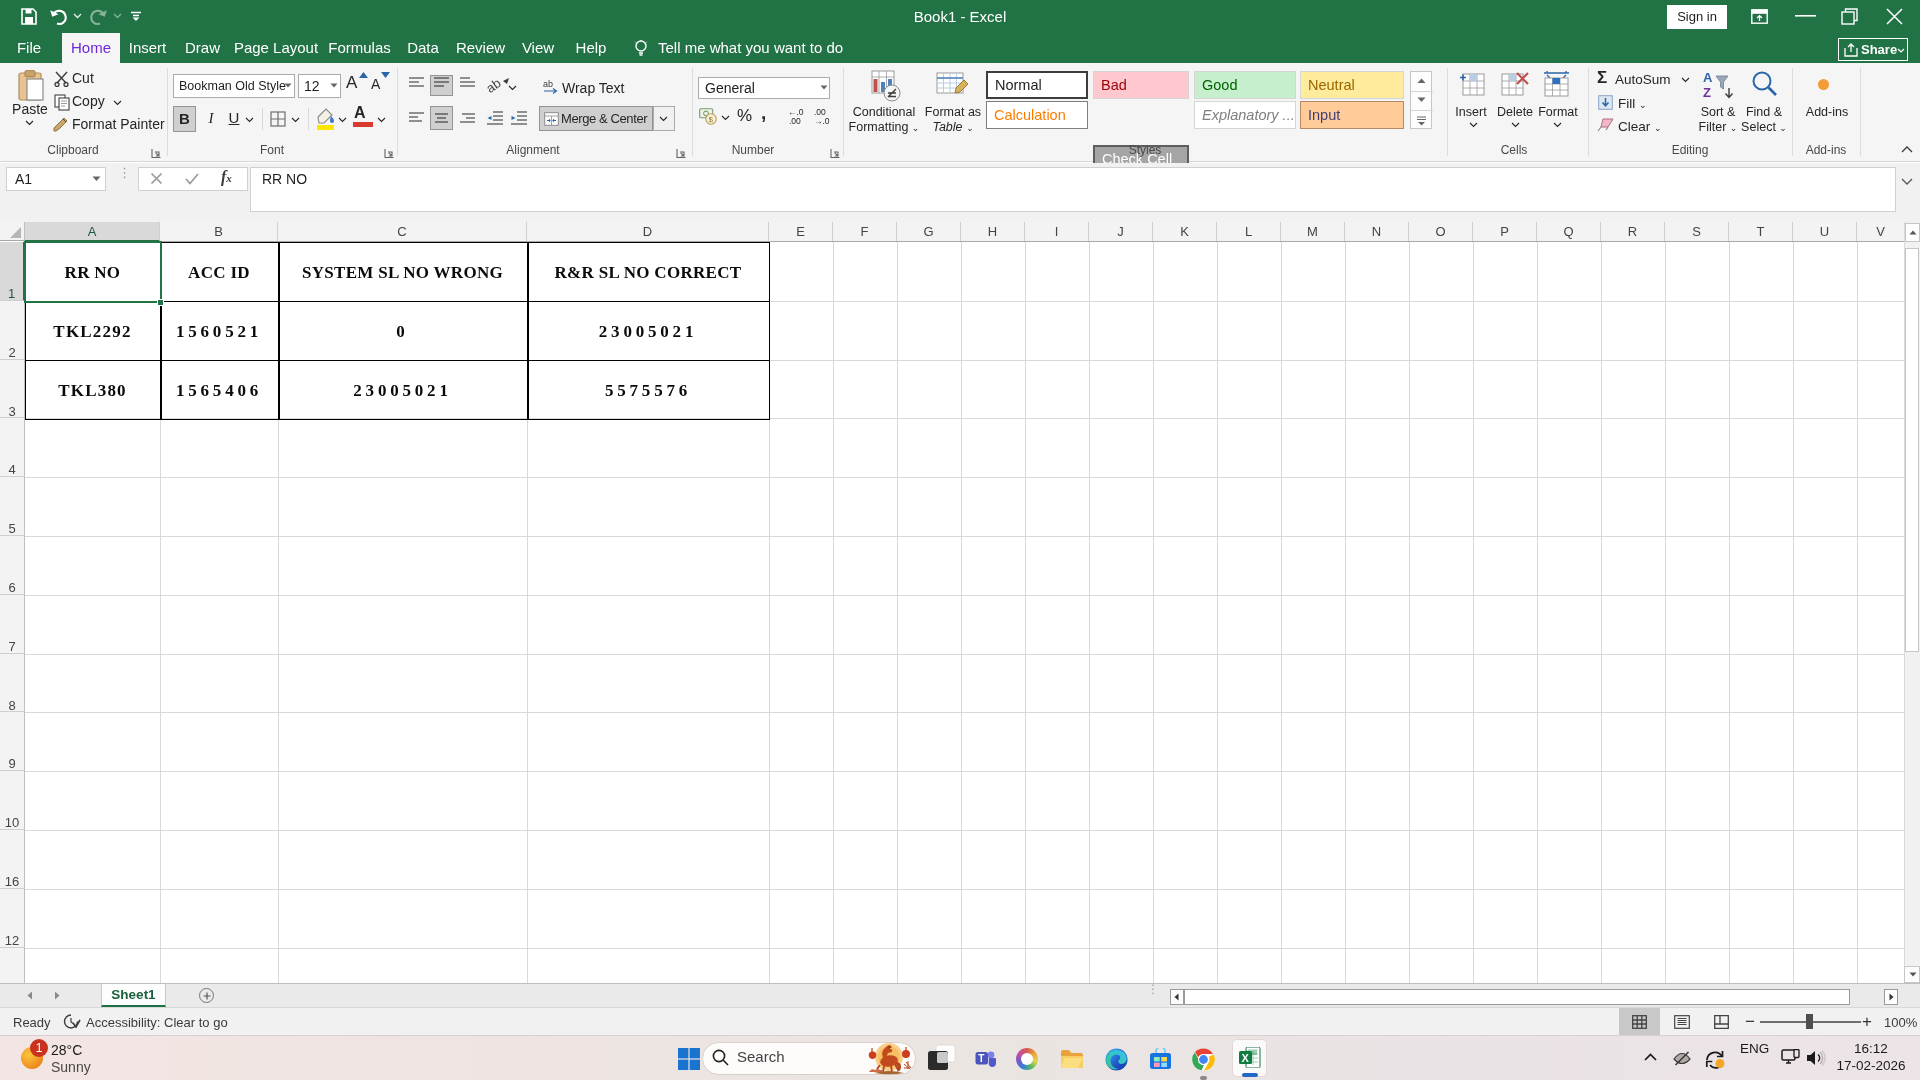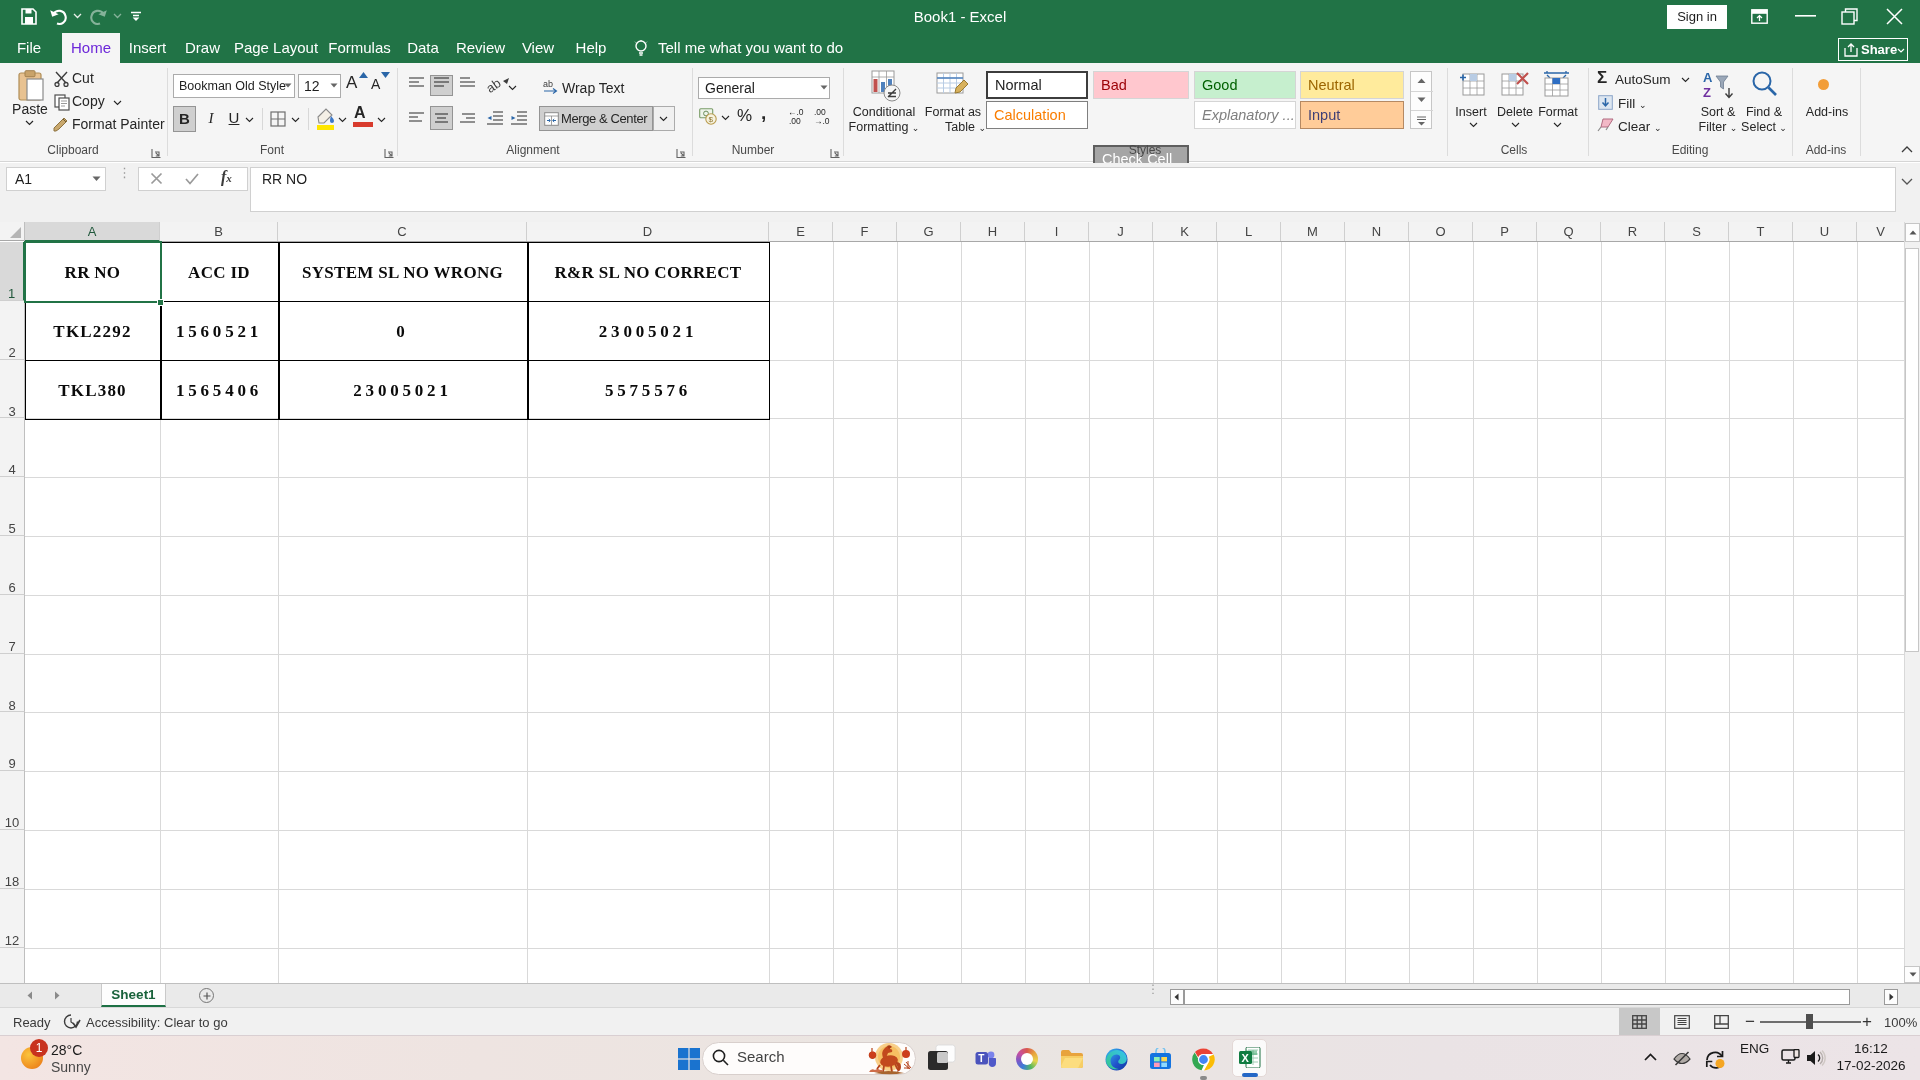--- a/index.html
+++ b/index.html
@@ -289,21 +289,21 @@
     </svg>
   <div class="abs rtext" style="left:841px;top:42px;width:86px;text-align:center;font-size:12.5px;">Conditional</div>
   <div class="abs rtext" style="left:841px;top:57px;width:86px;text-align:center;font-size:12.5px;">Formatting <span style="font-size:9px;">⌄</span></div>
   <svg class="abs" style="left:936px;top:7px" width="34" height="32" viewBox="0 0 34 32">
       <rect x="1" y="3" width="26" height="20" fill="#fff" stroke="#9a9a9a" stroke-width="1"></rect>
       <path d="M1 8 H27 M1 13 H27 M1 18 H27 M7.5 3 V23 M14 3 V23 M20.5 3 V23" stroke="#b8cce4" stroke-width="1"></path>
       <path d="M1 8 H27" stroke="#4f81bd" stroke-width="1.5"></path>
       <path d="M20 18 L28 10 L32 14 L24 22 L19 23 Z" fill="#d8b15c" stroke="#9a7b33" stroke-width="1"></path>
     </svg>
   <div class="abs rtext" style="left:920px;top:42px;width:66px;text-align:center;font-size:12.5px;">Format as</div>
-  <div class="abs rtext" style="left:920px;top:57px;width:66px;text-align:right;font-size:12.5px;">Table <span style="font-size:9px;">⌄</span></div>
+  <div class="abs rtext" style="left:920px;top:57px;width:66px;text-align:center;font-size:12.5px;font-style:italic;">Table <span style="font-size:9px;">⌄</span></div>
 
   <div class="abs" style="left:986px;top:8px;width:102px;height:28px;background:#fff;border:2px solid #3c3c3c;font-size:14.5px;color:#1e1e1e;line-height:24px;padding-left:7px;">Normal</div>
   <div class="abs" style="left:1093px;top:8px;width:96px;height:28px;background:#ffc7ce;border:1px solid #d5d5d5;font-size:14.5px;color:#9c0006;line-height:26px;padding-left:7px;">Bad</div>
   <div class="abs" style="left:1194px;top:8px;width:102px;height:28px;background:#c6efce;border:1px solid #d5d5d5;font-size:14.5px;color:#006100;line-height:26px;padding-left:7px;">Good</div>
   <div class="abs" style="left:1300px;top:8px;width:104px;height:28px;background:#ffeb9c;border:1px solid #d5d5d5;font-size:14.5px;color:#9c6500;line-height:26px;padding-left:7px;">Neutral</div>
   <div class="abs" style="left:986px;top:38px;width:102px;height:28px;background:#fff;border:1px solid #7f7f7f;font-size:14.5px;color:#fa7d00;line-height:26px;padding-left:7px;">Calculation</div>
   <div class="abs" style="left:1093px;top:38px;width:96px;height:28px;background:#a5a5a5;border:2px solid #5e5e5e;font-size:14.5px;color:#fff;line-height:24px;padding-left:7px;margin-top:44px;">Check Cell</div>
   <div class="abs" style="left:1194px;top:38px;width:102px;height:28px;background:#fff;border:1px solid #d5d5d5;font-size:14.5px;color:#7f7f7f;font-style:italic;line-height:26px;padding-left:7px;">Explanatory ...</div>
   <div class="abs" style="left:1300px;top:38px;width:104px;height:28px;background:#ffcc99;border:1px solid #b58963;font-size:14.5px;color:#3f3f76;line-height:26px;padding-left:7px;">Input</div>
   <div class="abs" style="left:1410px;top:8px;width:22px;height:58px;border:1px solid #c6c6c6;background:#fdfdfd;">
@@ -449,21 +449,21 @@
   <div class="rowhdr" style="top:20px;height:58.8px;background:#d9d9d9;color:#21583c;border-right:2px solid #217346;line-height:104px;">1</div>
   <div class="rowhdr" style="top:78.8px;height:58.8px;border-right:1px solid #bfbfbf;line-height:104px;">2</div>
   <div class="rowhdr" style="top:137.6px;height:58.8px;border-right:1px solid #bfbfbf;line-height:104px;">3</div>
   <div class="rowhdr" style="top:196.4px;height:58.8px;border-right:1px solid #bfbfbf;line-height:104px;">4</div>
   <div class="rowhdr" style="top:255.2px;height:58.8px;border-right:1px solid #bfbfbf;line-height:104px;">5</div>
   <div class="rowhdr" style="top:314px;height:58.8px;border-right:1px solid #bfbfbf;line-height:104px;">6</div>
   <div class="rowhdr" style="top:372.8px;height:58.8px;border-right:1px solid #bfbfbf;line-height:104px;">7</div>
   <div class="rowhdr" style="top:431.6px;height:58.8px;border-right:1px solid #bfbfbf;line-height:104px;">8</div>
   <div class="rowhdr" style="top:490.4px;height:58.8px;border-right:1px solid #bfbfbf;line-height:104px;">9</div>
   <div class="rowhdr" style="top:549.2px;height:58.8px;border-right:1px solid #bfbfbf;line-height:104px;">10</div>
-  <div class="rowhdr" style="top:608px;height:58.8px;border-right:1px solid #bfbfbf;line-height:104px;">18</div>
+  <div class="rowhdr" style="top:608px;height:58.8px;border-right:1px solid #bfbfbf;line-height:104px;">16</div>
   <div class="rowhdr" style="top:666.8px;height:58.8px;border-right:1px solid #bfbfbf;line-height:104px;">12</div>
   <div class="rowhdr" style="top:725.6px;height:35.4px;border-right:1px solid #bfbfbf;border-bottom:none;"></div>
 
   <div class="gl-v" style="left:160px;top:20px;height:741px;"></div>
   <div class="gl-v" style="left:278px;top:20px;height:741px;"></div>
   <div class="gl-v" style="left:527px;top:20px;height:741px;"></div>
   <div class="gl-v" style="left:769px;top:20px;height:741px;"></div>
   <div class="gl-v" style="left:833px;top:20px;height:741px;"></div>
   <div class="gl-v" style="left:897px;top:20px;height:741px;"></div>
   <div class="gl-v" style="left:961px;top:20px;height:741px;"></div>

